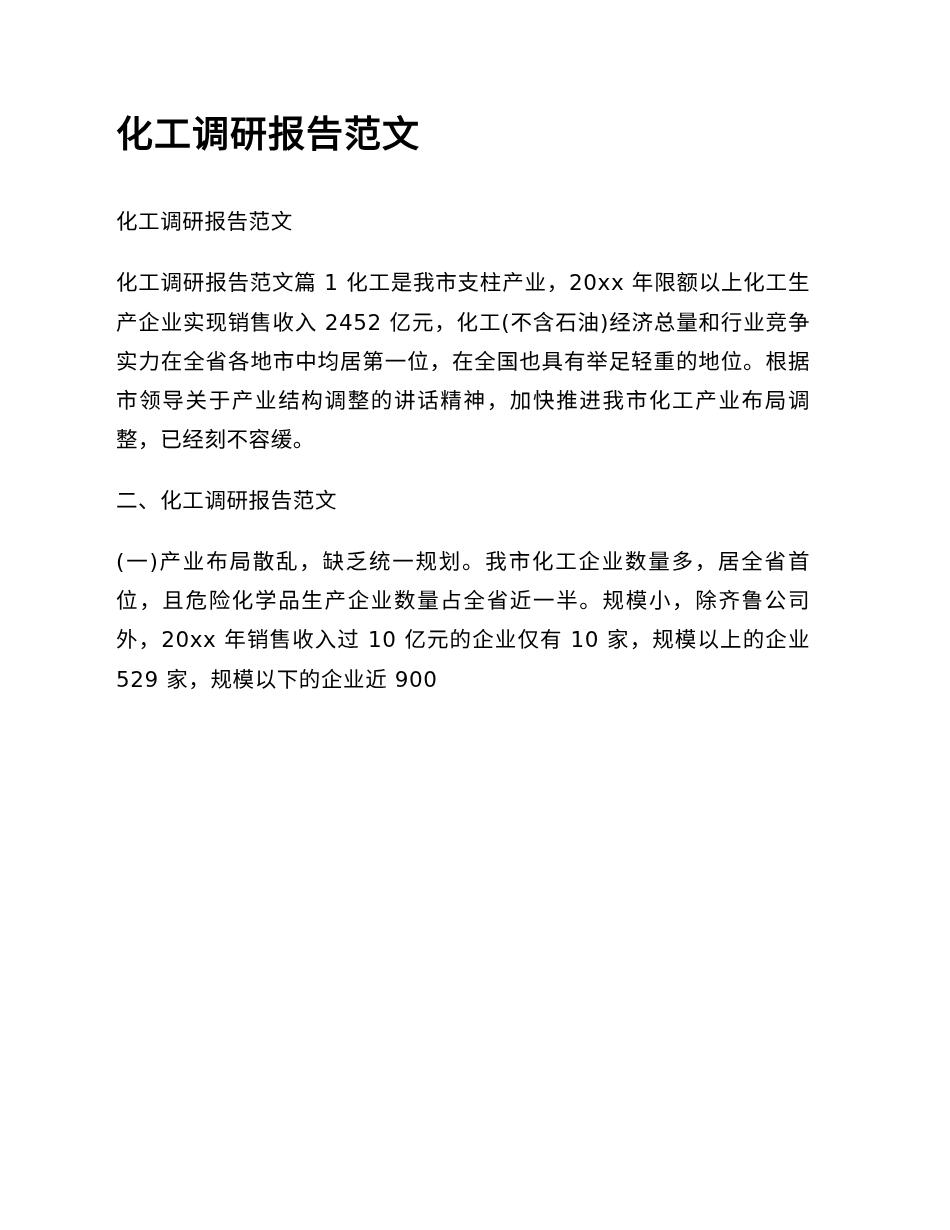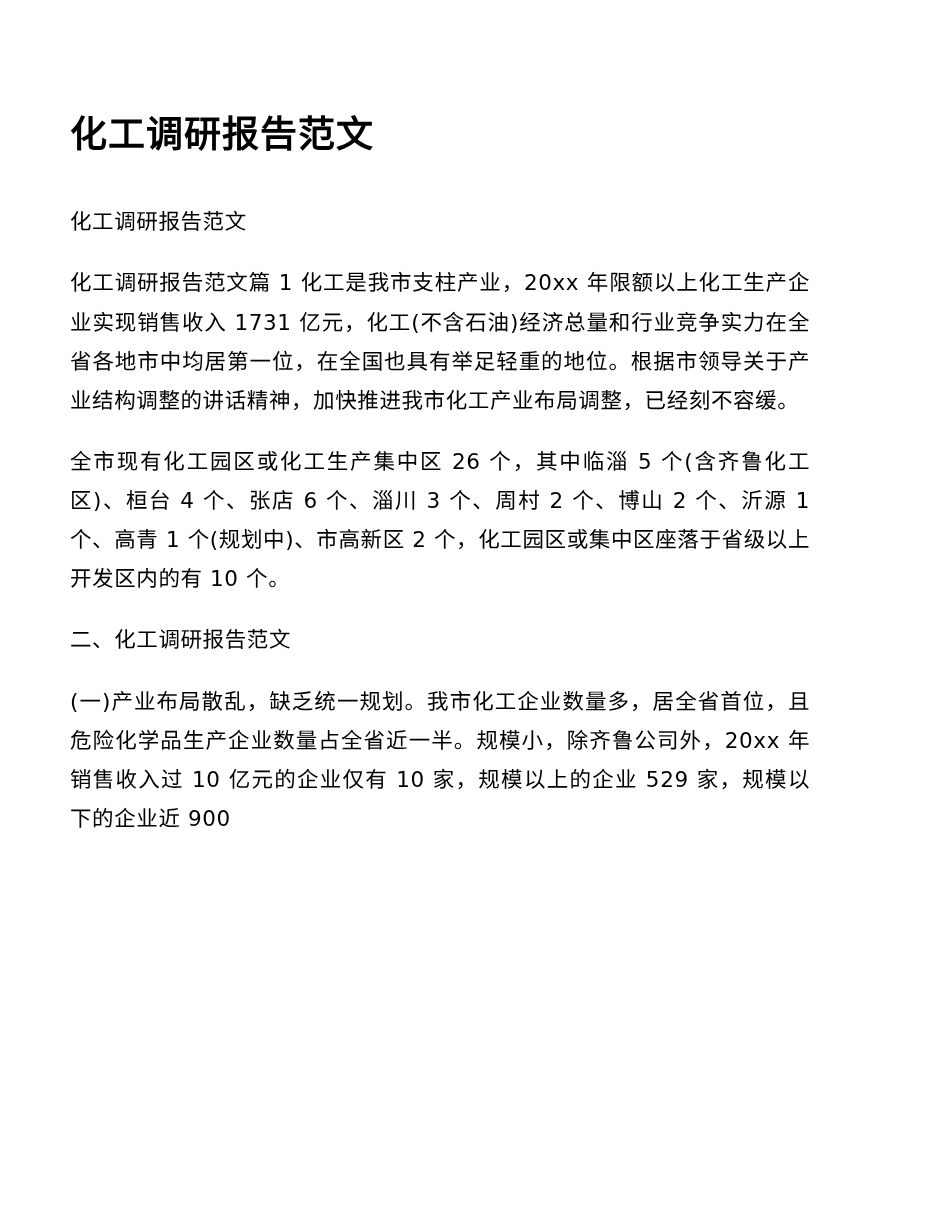--- a/index.html
+++ b/index.html
@@ -11,21 +11,21 @@
     width: 950px;
     height: 1230px;
     font-family: "DejaVu Sans", "Liberation Sans", sans-serif;
     color: #000000;
     overflow: hidden;
   }
   .page {
     box-sizing: border-box;
     width: 950px;
     height: 1230px;
-    padding: 112px 140px 0 70px;
+    padding: 112px 140px 0 116px;
     position: relative;
   }
   .doc-title {
     font-size: 37px;
     font-weight: bold;
     line-height: 1.25;
     letter-spacing: 1px;
     margin: 0 0 44px 0;
   }
   p.para {
@@ -48,22 +48,21 @@
 </style>
 </head>
 <body>
 
 <div class="page">
 
   <h1 class="doc-title">化工调研报告范文</h1>
 
   <p class="para">化工调研报告范文</p>
 
-  <p class="para">化工调研报告范文篇 1 化工是我市支柱产业，20xx 年限额以上化工生产企业实现销售收入 1731 亿元，化工(不含石油)经济总量和行业竞争实力在全省各地市中均居第一位，在全国也具有举足轻重的地位。根据市领导关于产业结构调整的讲话精神，加快推进我市化工产业布局调整，已经刻不容缓。</p>
+  <p class="para">化工调研报告范文篇 1 化工是我市支柱产业，20xx 年限额以上化工生产企业实现销售收入 2452 亿元，化工(不含石油)经济总量和行业竞争实力在全省各地市中均居第一位，在全国也具有举足轻重的地位。根据市领导关于产业结构调整的讲话精神，加快推进我市化工产业布局调整，已经刻不容缓。</p>
 
 
-  <p class="para">全市现有化工园区或化工生产集中区 26 个，其中临淄 5 个(含齐鲁化工区)、桓台 4 个、张店 6 个、淄川 3 个、周村 2 个、博山 2 个、沂源 1 个、高青 1 个(规划中)、市高新区 2 个，化工园区或集中区座落于省级以上开发区内的有 10 个。</p>
 
   <p class="section-heading">二、化工调研报告范文</p>
 
   <p class="para tight">(一)产业布局散乱，缺乏统一规划。我市化工企业数量多，居全省首位，且危险化学品生产企业数量占全省近一半。规模小，除齐鲁公司外，20xx 年销售收入过 10 亿元的企业仅有 10 家，规模以上的企业 529 家，规模以下的企业近 900</p>
 
 </div>
 
 </body></html>

